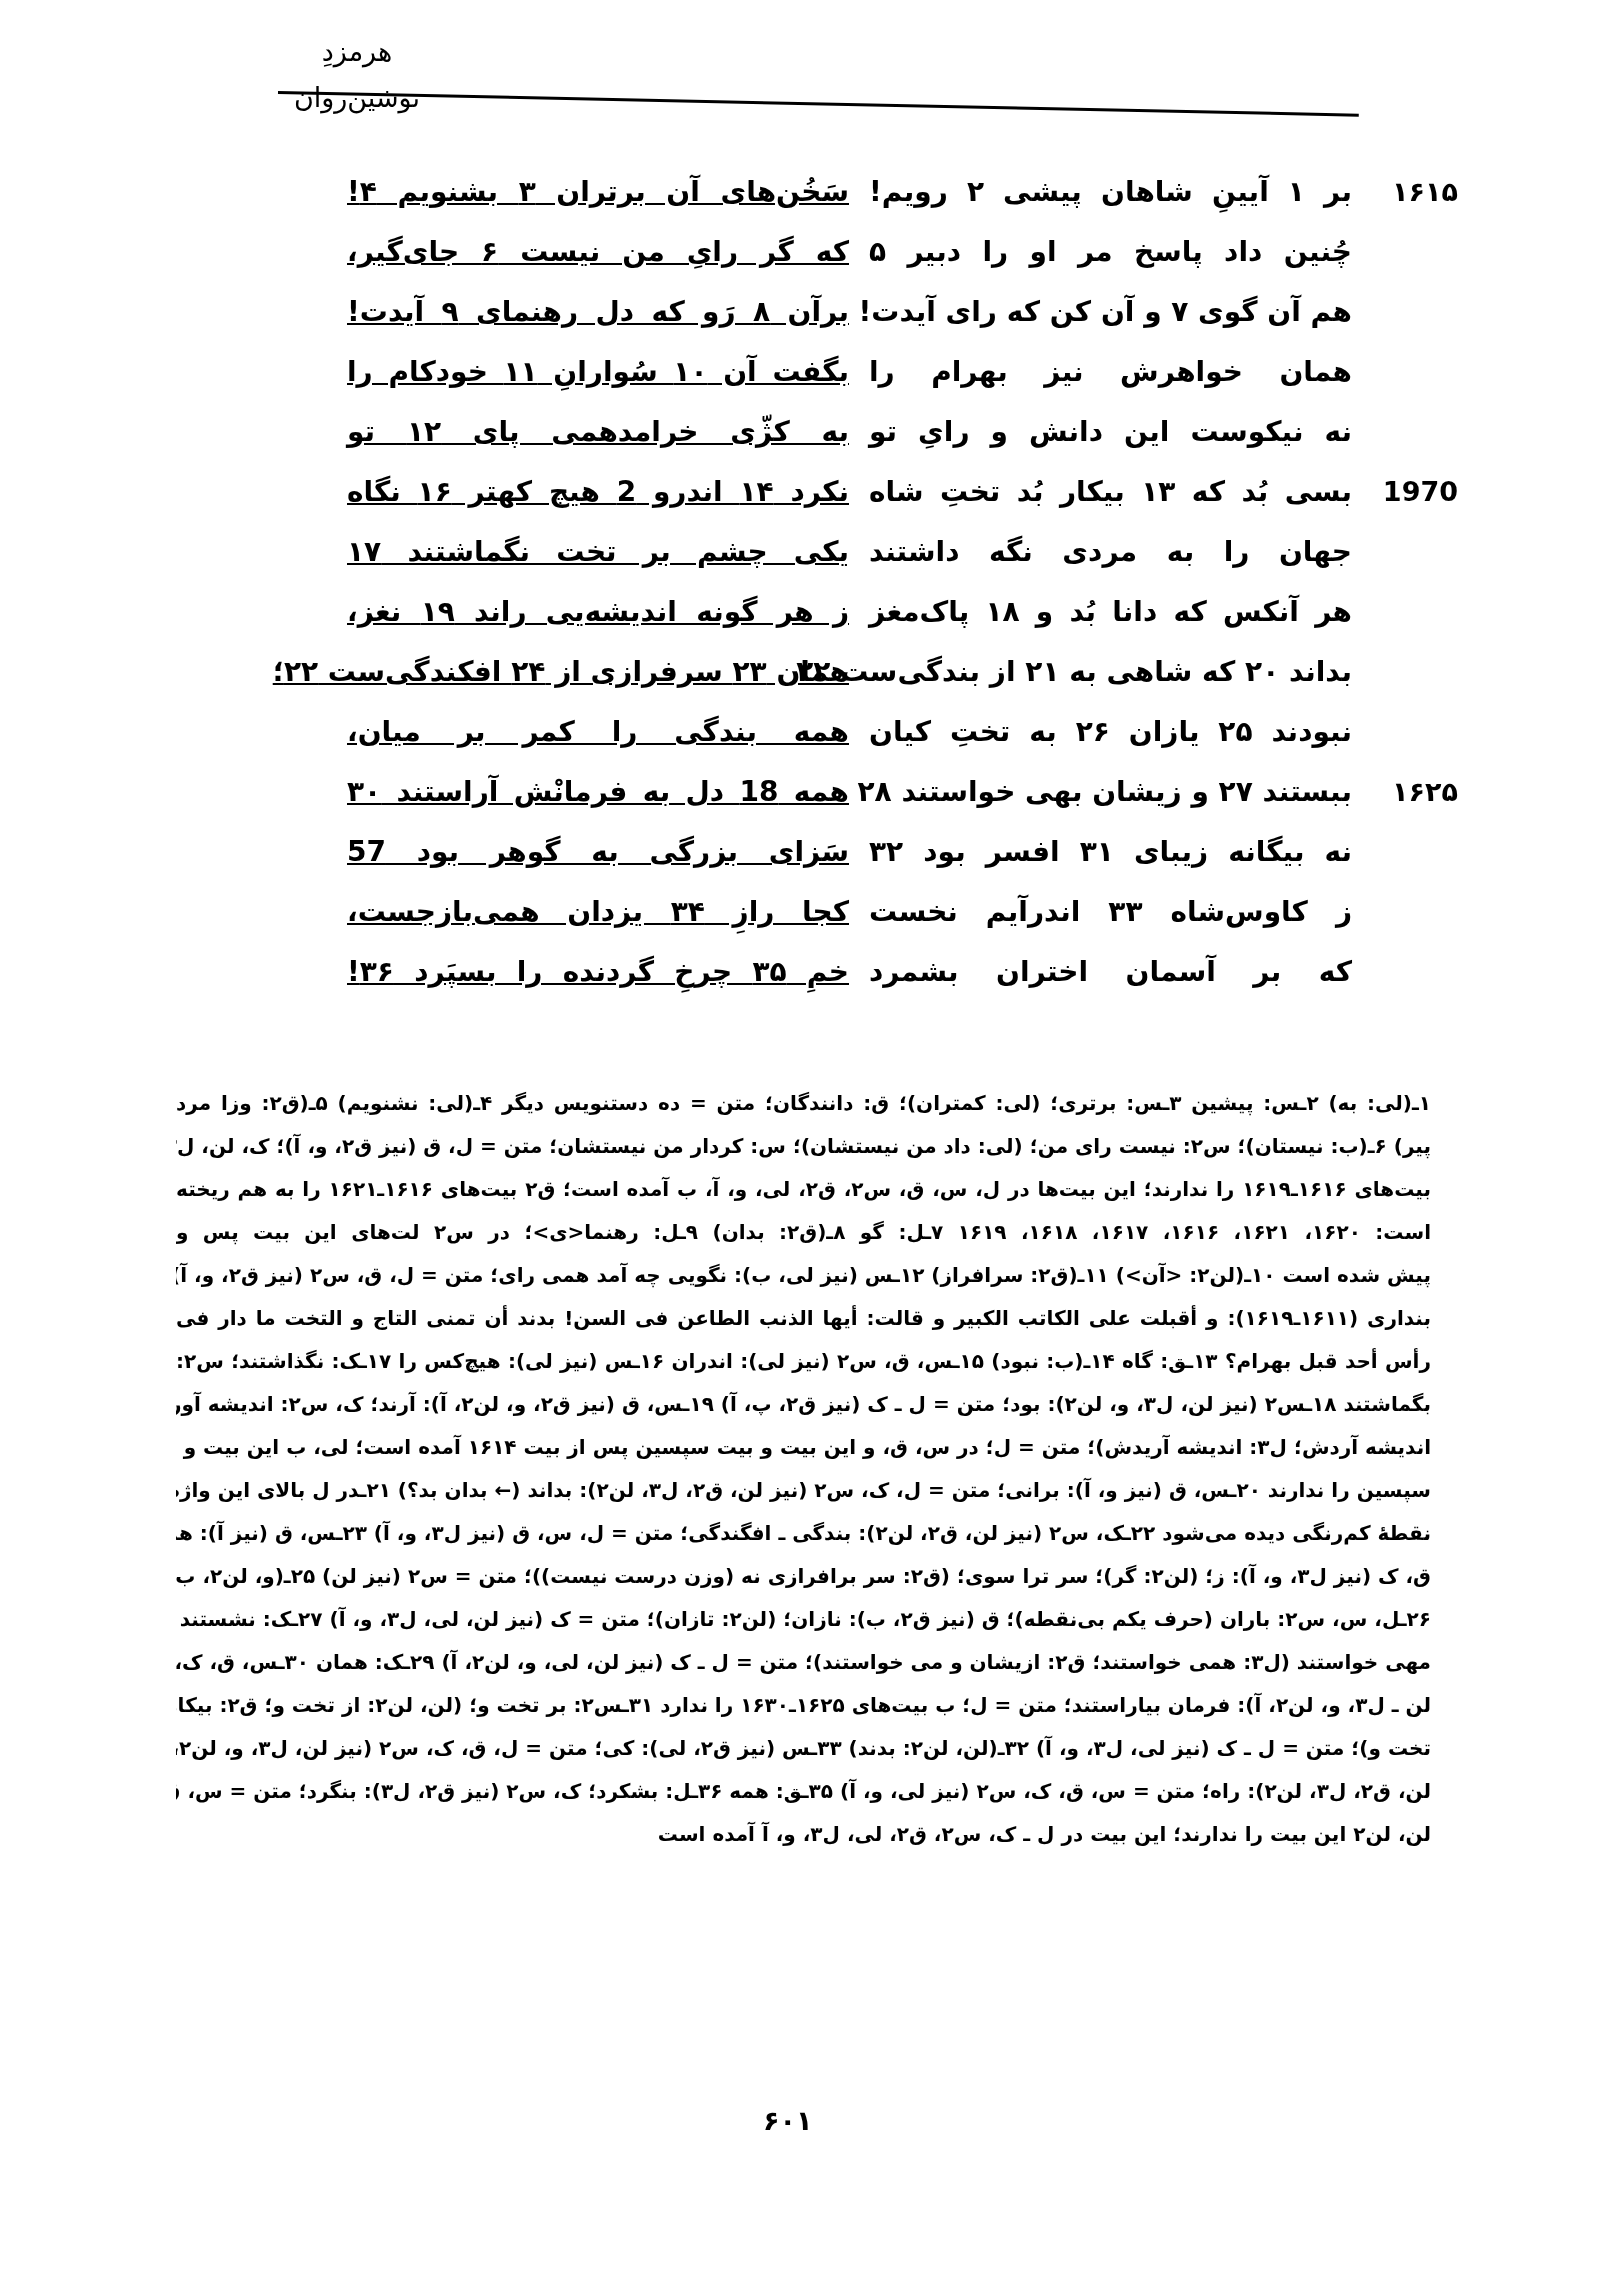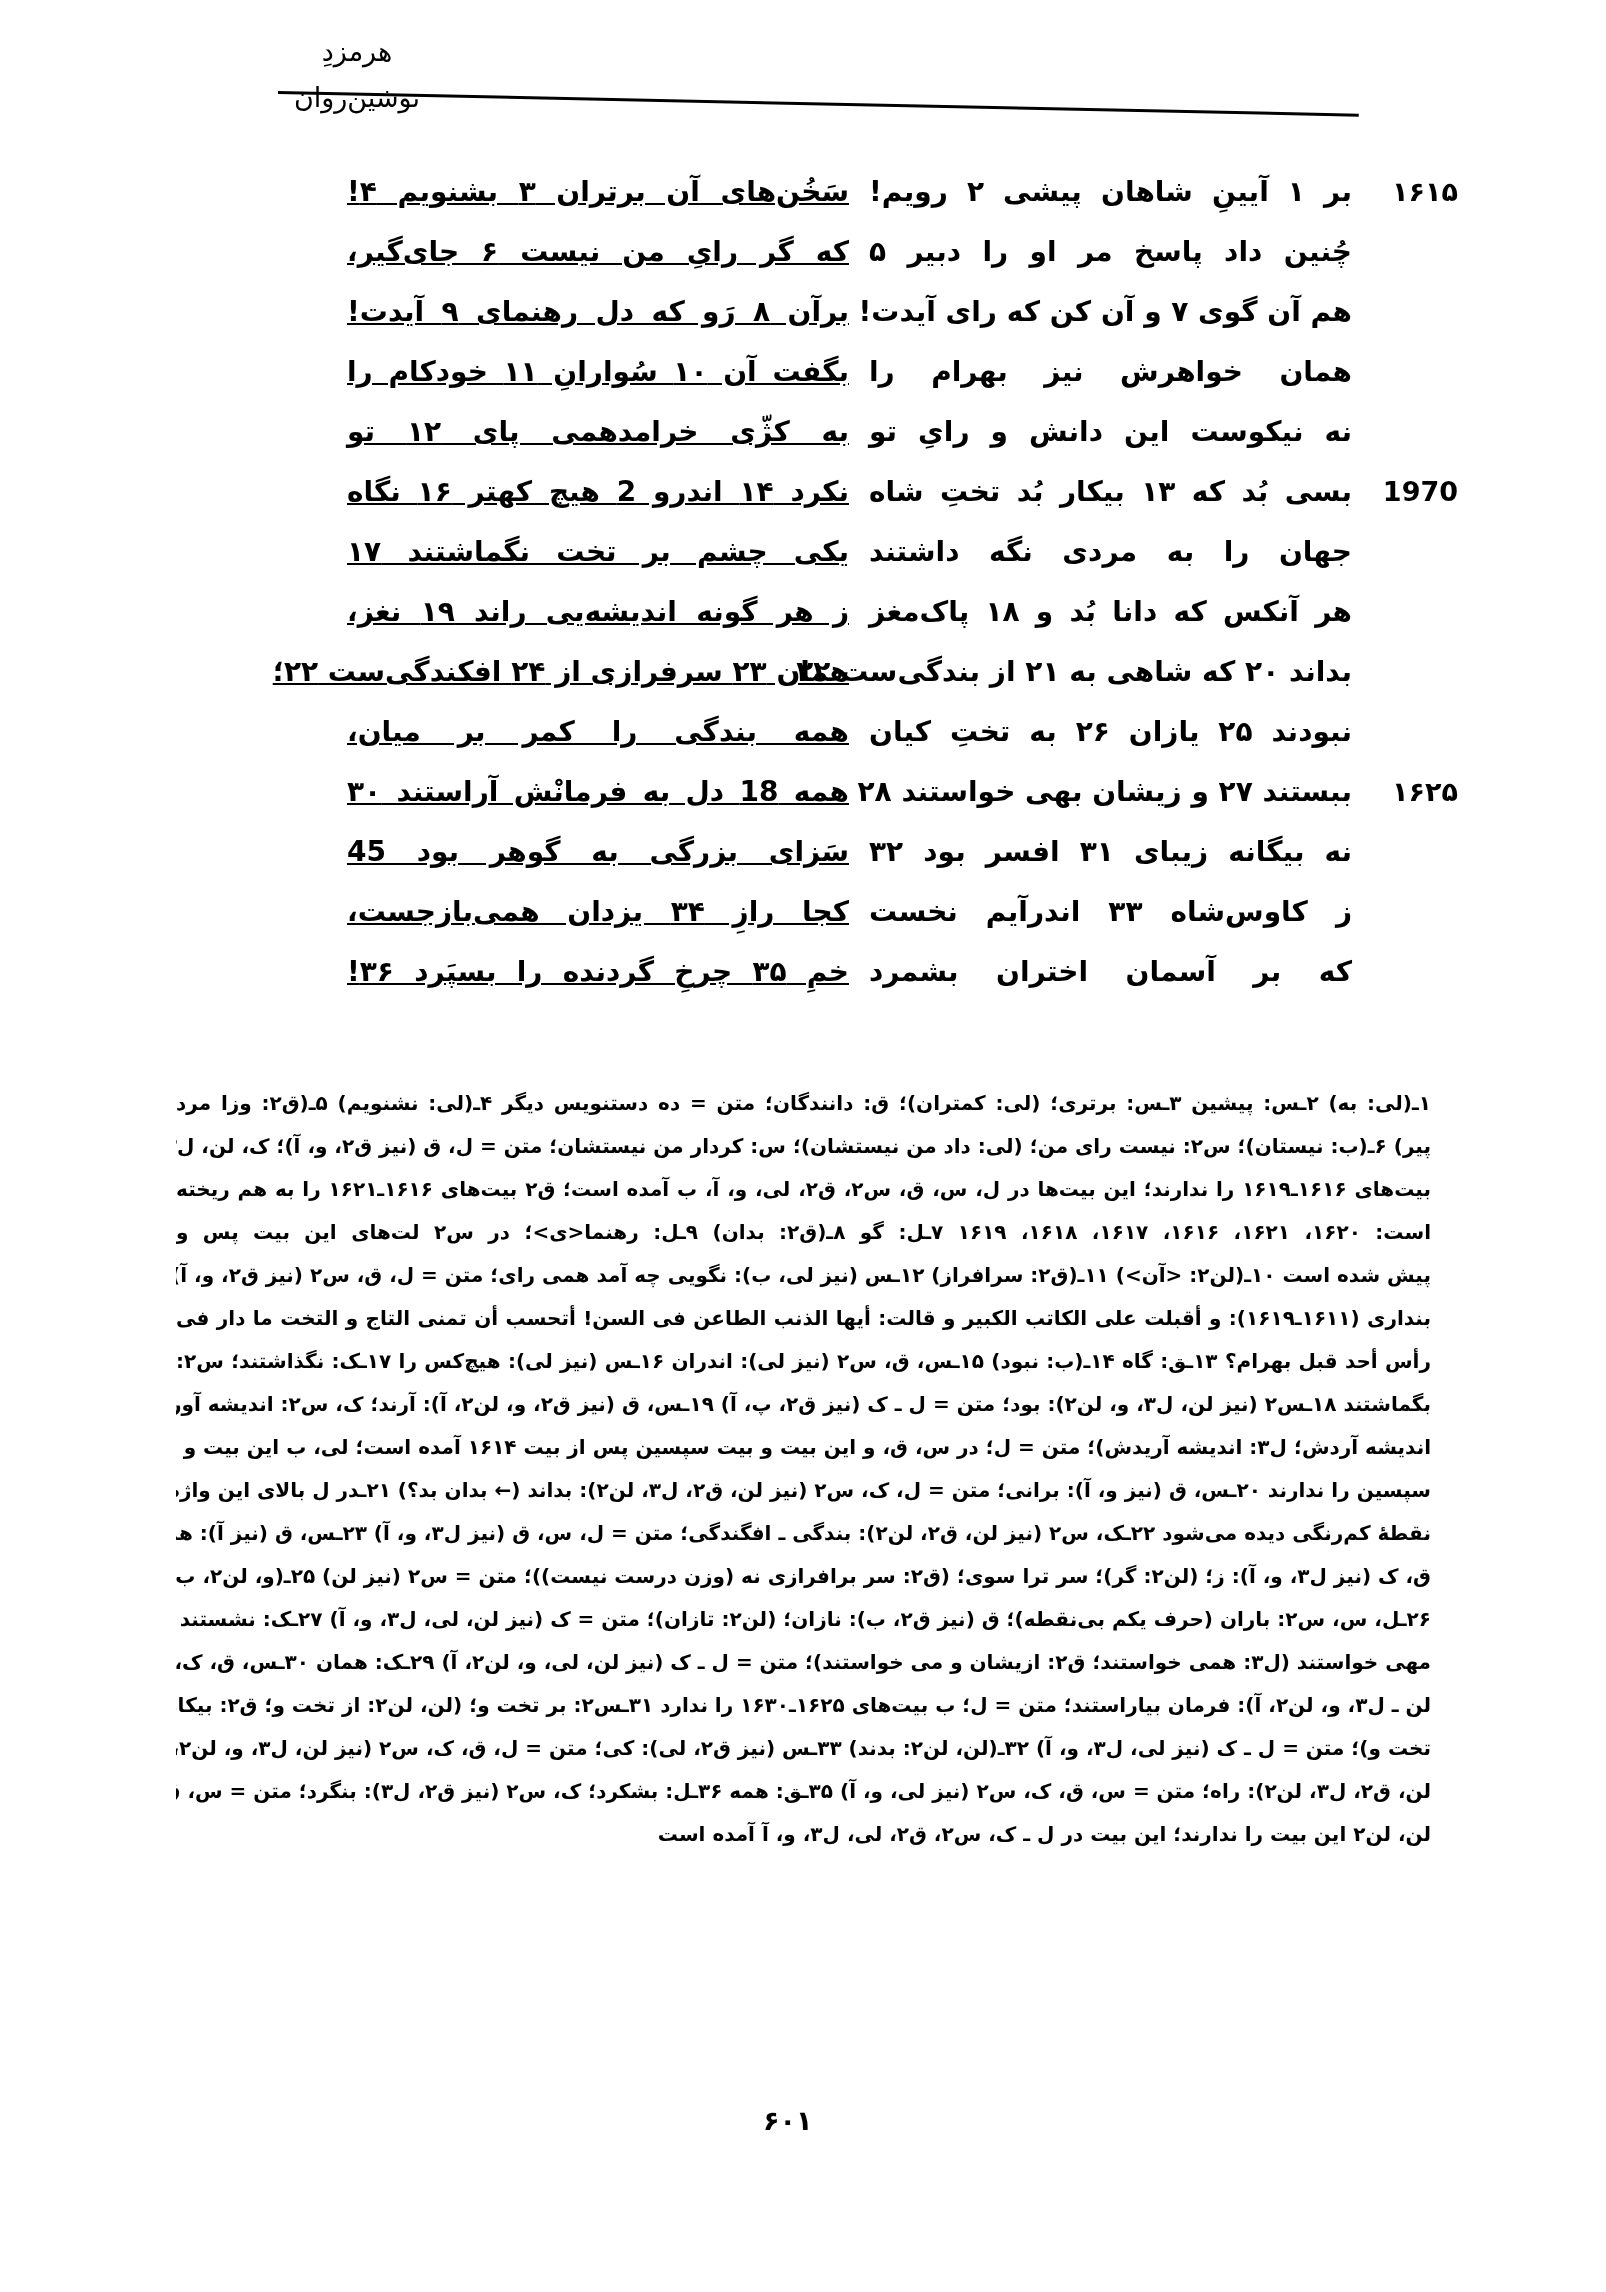--- a/index.html
+++ b/index.html
@@ -44,32 +44,32 @@
   <div class="verse">که گر رایِ من نیست ۶ جای‌گیر،</div>
   <div class="verse">برآن ۸ رَو که دل رهنمای ۹ آیدت!</div>
   <div class="verse">بگفت آن ۱۰ سُوارانِ ۱۱ خودکام را</div>
   <div class="verse">به کژّی خرامدهمی پای ۱۲ تو</div>
   <div class="verse">نکرد ۱۴ اندرو 2 هیچ کهتر ۱۶ نگاه</div>
   <div class="verse">یکی چشم بر تخت نگماشتند ۱۷</div>
   <div class="verse">ز هر گونه اندیشه‌یی راند ۱۹ نغز،</div>
   <div class="verse">همان ۲۳ سرفرازی از ۲۴ افکندگی‌ست ۲۲؛</div>
   <div class="verse">همه بندگی را کمر بر میان،</div>
   <div class="verse">همه 18 دل به فرمانْش آراستند ۳۰</div>
-  <div class="verse">سَزای بزرگی به گوهر بود 45</div>
+  <div class="verse">سَزای بزرگی به گوهر بود 57</div>
   <div class="verse">کجا رازِ ۳۴ یزدان همی‌بازجست،</div>
   <div class="verse">خمِ ۳۵ چرخِ گردنده را بسپَرد ۳۶!</div>
 </div>
 
 <div class="footnotes">
   <div class="fn-line">۱ـ(لی: به) ۲ـس: پیشین ۳ـس: برتری؛ (لی: کمتران)؛ ق: دانندگان؛ متن = ده دستنویس دیگر ۴ـ(لی: نشنویم) ۵ـ(ق۲: وزا مرد</div>
   <div class="fn-line">پیر) ۶ـ(ب: نیستان)؛ س۲: نیست رای من؛ (لی: داد من نیستشان)؛ س: کردار من نیستشان؛ متن = ل، ق (نیز ق۲، و، آ)؛ ک، لن، ل۳، لن۲</div>
   <div class="fn-line">بیت‌های ۱۶۱۶ـ۱۶۱۹ را ندارند؛ این بیت‌ها در ل، س، ق، س۲، ق۲، لی، و، آ، ب آمده است؛ ق۲ بیت‌های ۱۶۱۶ـ۱۶۲۱ را به هم ریخته</div>
   <div class="fn-line">است: ۱۶۲۰، ۱۶۲۱، ۱۶۱۶، ۱۶۱۷، ۱۶۱۸، ۱۶۱۹ ۷ـل: گو ۸ـ(ق۲: بدان) ۹ـل: رهنما&lt;ی&gt;؛ در س۲ لت‌های این بیت پس و</div>
   <div class="fn-line">پیش شده است ۱۰ـ(لن۲: &lt;آن&gt;) ۱۱ـ(ق۲: سرافراز) ۱۲ـس (نیز لی، ب): نگویی چه آمد همی رای؛ متن = ل، ق، س۲ (نیز ق۲، و، آ)؛</div>
-  <div class="fn-line">بنداری (۱۶۱۱ـ۱۶۱۹): و أقبلت علی الکاتب الکبیر و قالت: أیها الذنب الطاعن فی السن! أتحسب أن تمنی التاج و التخت ما دار فی</div>
+  <div class="fn-line">بنداری (۱۶۱۱ـ۱۶۱۹): و أقبلت علی الکاتب الکبیر و قالت: أیها الذنب الطاعن فی السن! بدند أن تمنی التاج و التخت ما دار فی</div>
   <div class="fn-line">رأس أحد قبل بهرام؟ ۱۳ـق: گاه ۱۴ـ(ب: نبود) ۱۵ـس، ق، س۲ (نیز لی): اندران ۱۶ـس (نیز لی): هیچ‌کس را ۱۷ـک: نگذاشتند؛ س۲:</div>
   <div class="fn-line">بگماشتند ۱۸ـس۲ (نیز لن، ل۳، و، لن۲): بود؛ متن = ل ـ ک (نیز ق۲، پ، آ) ۱۹ـس، ق (نیز ق۲، و، لن۲، آ): آرند؛ ک، س۲: اندیشه آورد؛ (لن:</div>
   <div class="fn-line">اندیشه آردش؛ ل۳: اندیشه آریدش)؛ متن = ل؛ در س، ق، و این بیت و بیت سپسین پس از بیت ۱۶۱۴ آمده است؛ لی، ب این بیت و بیت</div>
   <div class="fn-line">سپسین را ندارند ۲۰ـس، ق (نیز و، آ): برانی؛ متن = ل، ک، س۲ (نیز لن، ق۲، ل۳، لن۲): بداند (← بدان بد؟) ۲۱ـدر ل بالای این واژه نیز</div>
   <div class="fn-line">نقطهٔ کم‌رنگی دیده می‌شود ۲۲ـک، س۲ (نیز لن، ق۲، لن۲): بندگی ـ افگندگی؛ متن = ل، س، ق (نیز ل۳، و، آ) ۲۳ـس، ق (نیز آ): همه ۲۴ـل،</div>
   <div class="fn-line">ق، ک (نیز ل۳، و، آ): ز؛ (لن۲: گر)؛ سر ترا سوی؛ (ق۲: سر برافرازی نه (وزن درست نیست))؛ متن = س۲ (نیز لن) ۲۵ـ(و، لن۲، ب: ببردند)</div>
   <div class="fn-line">۲۶ـل، س، س۲: باران (حرف یکم بی‌نقطه)؛ ق (نیز ق۲، ب): نازان؛ (لن۲: تازان)؛ متن = ک (نیز لن، لی، ل۳، و، آ) ۲۷ـک: نشستند ۲۸ـس۲:</div>
   <div class="fn-line">مهی خواستند (ل۳: همی خواستند؛ ق۲: ازیشان و می خواستند)؛ متن = ل ـ ک (نیز لن، لی، و، لن۲، آ) ۲۹ـک: همان ۳۰ـس، ق، ک، س۲ (نیز</div>
   <div class="fn-line">لن ـ ل۳، و، لن۲، آ): فرمان بیاراستند؛ متن = ل؛ ب بیت‌های ۱۶۲۵ـ۱۶۳۰ را ندارد ۳۱ـس۲: بر تخت و؛ (لن، لن۲: از تخت و؛ ق۲: بیکار بر</div>
   <div class="fn-line">تخت و)؛ متن = ل ـ ک (نیز لی، ل۳، و، آ) ۳۲ـ(لن، لن۲: بدند) ۳۳ـس (نیز ق۲، لی): کی؛ متن = ل، ق، ک، س۲ (نیز لن، ل۳، و، لن۲، آ) ۳۴ـل (نیز</div>

